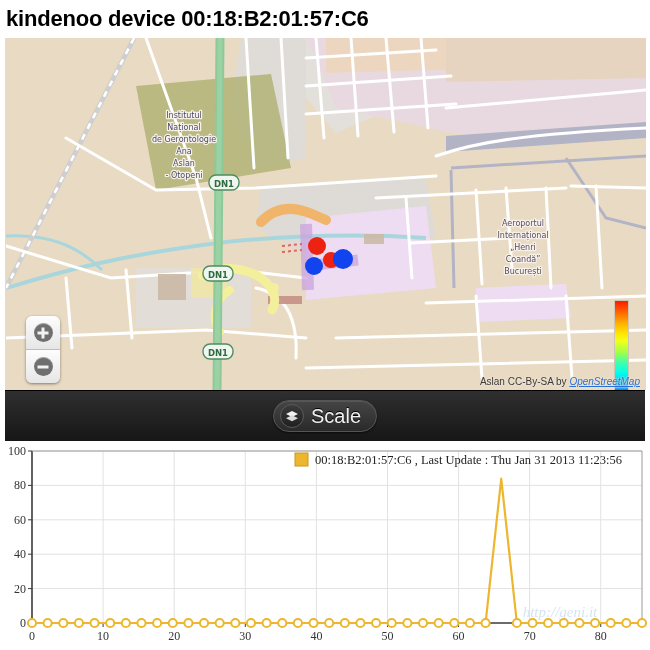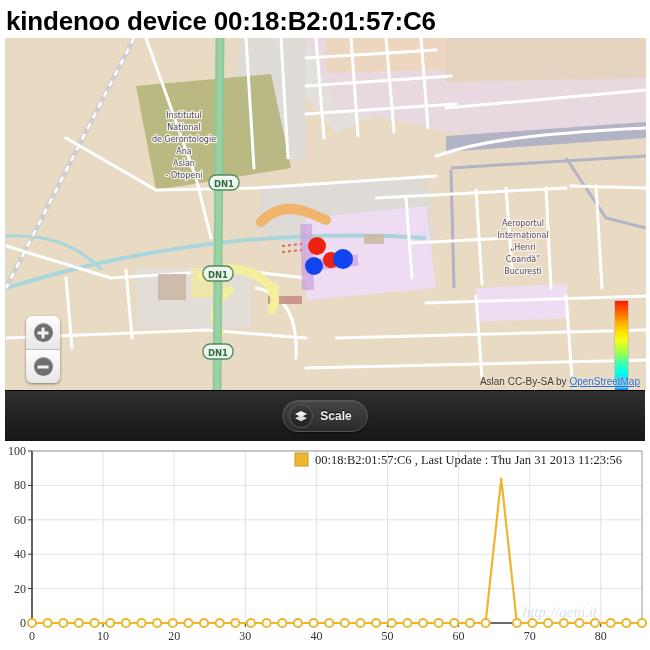--- a/index.html
+++ b/index.html
@@ -3,21 +3,21 @@
 <meta charset="utf-8">
 <style>
   html,body{margin:0;padding:0;background:#fff;}
   body{width:650px;height:650px;overflow:hidden;
        font-family:"Liberation Sans","DejaVu Sans",sans-serif;}
 
   
   #app{width:650px;height:650px;position:relative;background:#fff;
        box-sizing:border-box;}
   #title-bar{height:34px;padding:6px 0 2px 6px;box-sizing:border-box;}
-  #page-title{font-size:26px;font-weight:bold;color:#000;letter-spacing:-.2px;
+  #page-title{font-size:22px;font-weight:bold;color:#000;letter-spacing:-.2px;
               font-family:"Liberation Sans","DejaVu Sans",sans-serif;}
 
   
   #map-panel{position:absolute;left:5px;top:38px;width:640px;height:352px;
              overflow:hidden;background:#fde047;border-left:1px solid #dcdcdc;}
   #map-canvas{position:absolute;inset:0;}
   .svgmap{display:block;width:640px;height:352px;}
 
   
   #zoom-controls{position:absolute;left:20px;top:278px;width:34px;
@@ -39,33 +39,33 @@
   #color-scale{position:absolute;right:17px;top:262px;width:13px;height:100px;
      border:1px solid #cfc5b4;
      background:linear-gradient(to bottom,#ff1a00 0%,#ff6a00 12%,#ffae00 22%,
         #ffe400 32%,#f2ff1a 40%,#9cff4d 52%,#3dffb0 62%,#00ffea 72%,
         #00c8ff 82%,#0077ff 92%,#0033ff 100%);}
 
   
   #attribution{position:absolute;right:6px;bottom:3px;font-size:10px;
      color:#3a3a3a;font-family:"Liberation Sans",sans-serif;
      text-shadow:0 0 2px #efe6d6,0 0 2px #efe6d6;}
-  #attribution a{color:#2b6fd4;text-decoration:underline;}
+  #attribution a{color:#2b6fd4;text-decoration:underline;font-style:italic;}
 
   
   #map-toolbar{position:absolute;left:5px;top:390px;width:640px;height:50px;
       background:linear-gradient(#2f2f2f,#161616);
       display:flex;align-items:center;justify-content:center;gap:14px;
       border-top:1px solid #000;}
   .tool-btn{display:flex;align-items:center;gap:7px;height:30px;
       padding:0 15px 0 6px;border-radius:16px;
       background:linear-gradient(#454545,#2a2a2a);
       border:1px solid #555;cursor:pointer;
       box-shadow:0 1px 2px rgba(0,0,0,.6),inset 0 1px 0 rgba(255,255,255,.10);}
-  .tool-btn .lbl{color:#f0f0f0;font-size:12px;font-weight:bold;
+  .tool-btn .lbl{color:#f0f0f0;font-size:20px;font-weight:normal;
       text-shadow:0 -1px 0 #000;}
   .layer-ico{width:22px;height:22px;border-radius:50%;
       background:linear-gradient(#3b3b3b,#202020);
       border:1px solid #5a5a5a;display:flex;align-items:center;
       justify-content:center;}
 
   
   #chart-panel{position:absolute;left:0;top:441px;width:650px;height:209px;
       background:#fff;}
   #chart-svg{display:block;}

